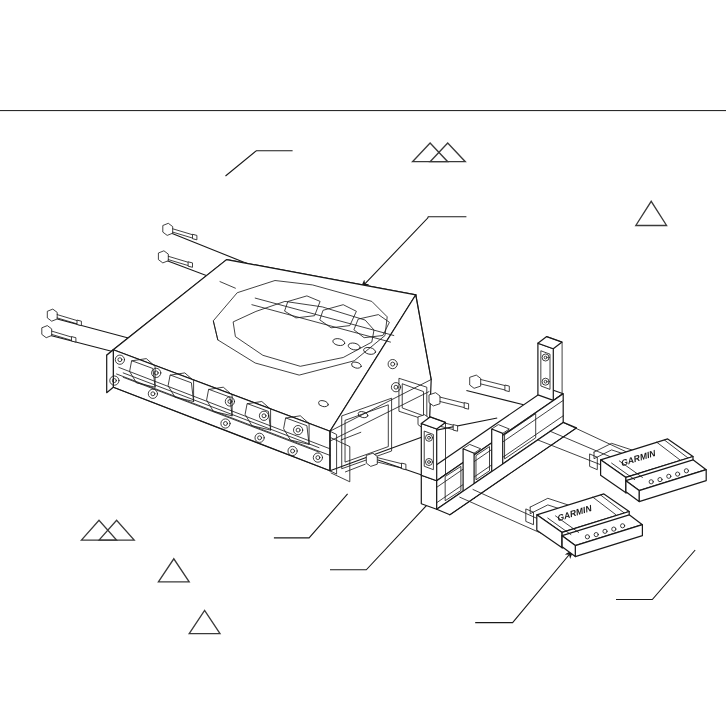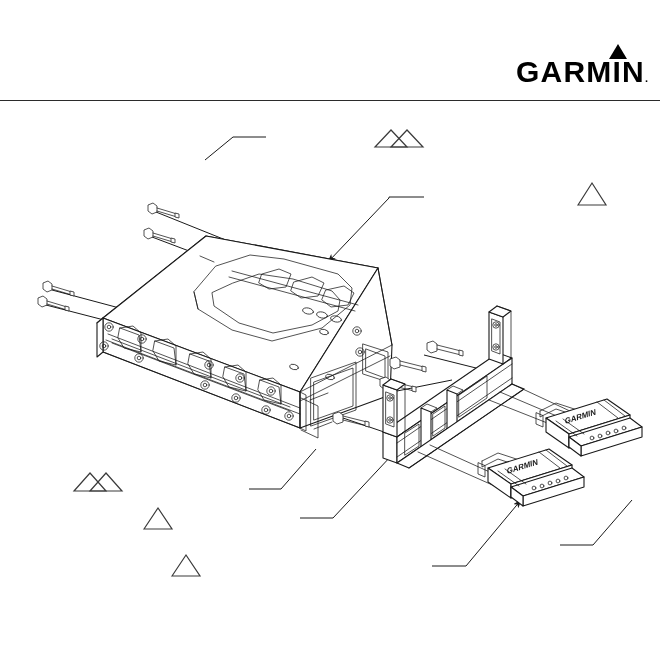--- a/index.html
+++ b/index.html
@@ -66,24 +66,20 @@
     width: 660px;
     height: 660px;
   }
   svg { display: block; }
 </style>
 </head>
 <body>
 
 <div id="page">
 
-  <div id="brand-area">
-    <div id="garmin-tri"></div>
-    <div id="garmin-logo"><span>GARMIN</span><span class="reg">.</span></div>
-  </div>
   <div id="header-rule"></div>
 
   <svg id="drawing" viewBox="0 0 660 660" width="660" height="660">
     <defs>
       <style>
         .ln  { fill:none; stroke:#1a1a1a; stroke-width:1.1; stroke-linejoin:round; stroke-linecap:round; }
         .lnT { fill:none; stroke:#1a1a1a; stroke-width:0.75; stroke-linejoin:round; stroke-linecap:round; }
         .lnH { fill:none; stroke:#1a1a1a; stroke-width:1.5; stroke-linejoin:round; stroke-linecap:round; }
         .fw  { fill:#ffffff; stroke:#1a1a1a; stroke-width:1.1; stroke-linejoin:round; }
         .fwT { fill:#ffffff; stroke:#1a1a1a; stroke-width:0.75; stroke-linejoin:round; }

